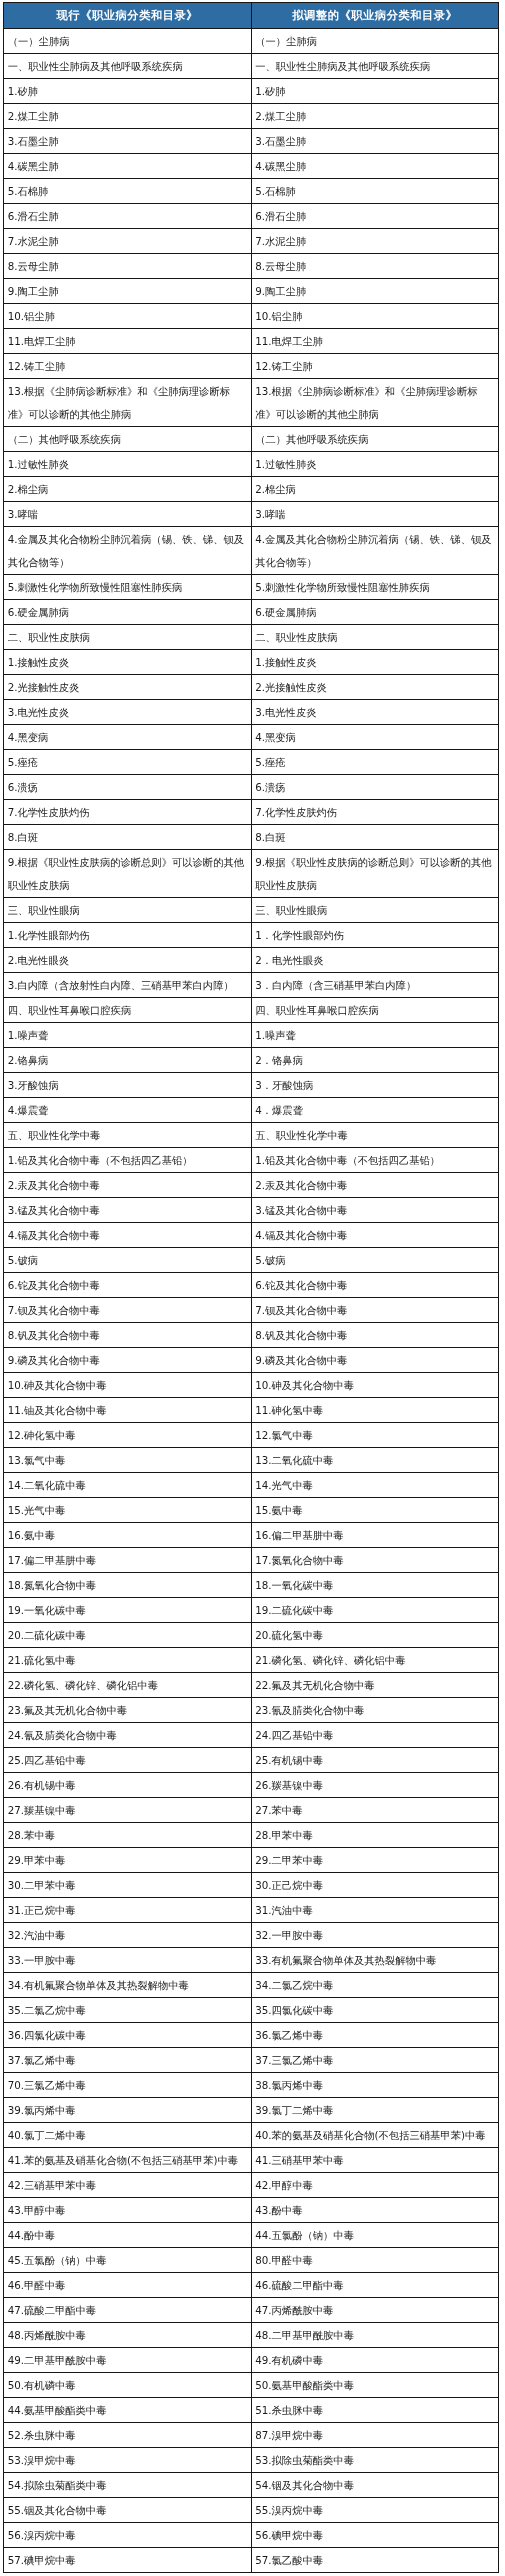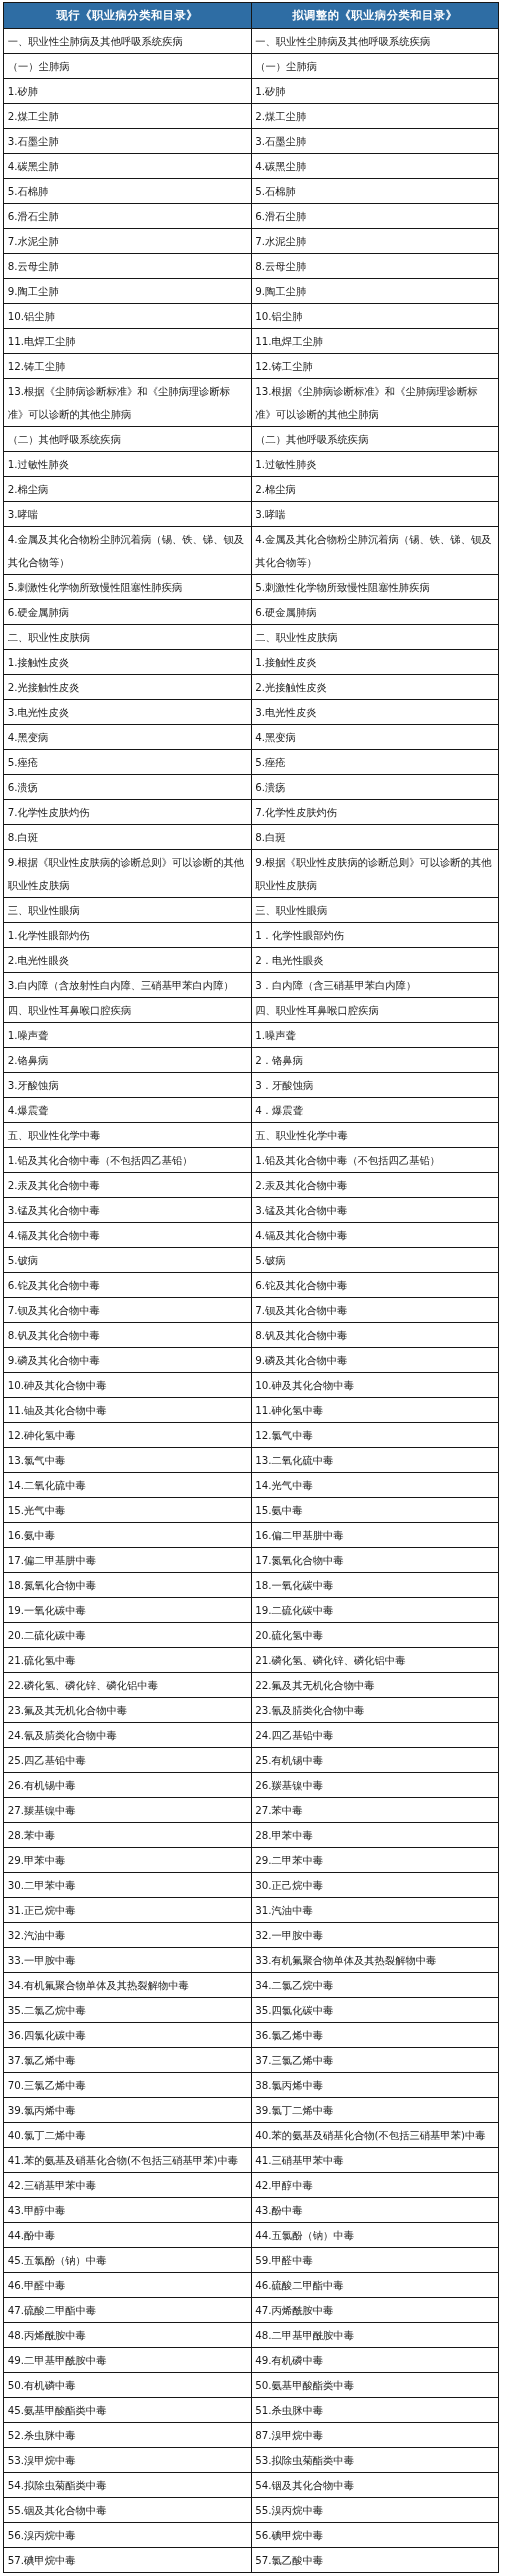--- a/index.html
+++ b/index.html
@@ -52,28 +52,28 @@
 <div class="wrap">
   <table class="catalog">
     <thead>
       <tr>
         <th>现行《职业病分类和目录》</th>
         <th>拟调整的《职业病分类和目录》</th>
       </tr>
     </thead>
     <tbody>
         <tr>
+          <td>（一）尘肺病</td>
+          <td>（一）尘肺病</td>
+        </tr>
+        <tr>
           <td>一、职业性尘肺病及其他呼吸系统疾病</td>
           <td>一、职业性尘肺病及其他呼吸系统疾病</td>
         </tr>
         <tr>
-          <td>（一）尘肺病</td>
-          <td>（一）尘肺病</td>
-        </tr>
-        <tr>
           <td>1.矽肺</td>
           <td>1.矽肺</td>
         </tr>
         <tr>
           <td>2.煤工尘肺</td>
           <td>2.煤工尘肺</td>
         </tr>
         <tr>
           <td>3.石墨尘肺</td>
           <td>3.石墨尘肺</td>
@@ -397,21 +397,21 @@
         <tr>
           <td>43.甲醇中毒</td>
           <td>43.酚中毒</td>
         </tr>
         <tr>
           <td>44.酚中毒</td>
           <td>44.五氯酚（钠）中毒</td>
         </tr>
         <tr>
           <td>45.五氯酚（钠）中毒</td>
-          <td>59.甲醛中毒</td>
+          <td>80.甲醛中毒</td>
         </tr>
         <tr>
           <td>46.甲醛中毒</td>
           <td>46.硫酸二甲酯中毒</td>
         </tr>
         <tr>
           <td>47.硫酸二甲酯中毒</td>
           <td>47.丙烯酰胺中毒</td>
         </tr>
         <tr>
@@ -420,21 +420,21 @@
         </tr>
         <tr>
           <td>49.二甲基甲酰胺中毒</td>
           <td>49.有机磷中毒</td>
         </tr>
         <tr>
           <td>50.有机磷中毒</td>
           <td>50.氨基甲酸酯类中毒</td>
         </tr>
         <tr>
-          <td>45.氨基甲酸酯类中毒</td>
+          <td>44.氨基甲酸酯类中毒</td>
           <td>51.杀虫脒中毒</td>
         </tr>
         <tr>
           <td>52.杀虫脒中毒</td>
           <td>87.溴甲烷中毒</td>
         </tr>
         <tr>
           <td>53.溴甲烷中毒</td>
           <td>53.拟除虫菊酯类中毒</td>
         </tr>

